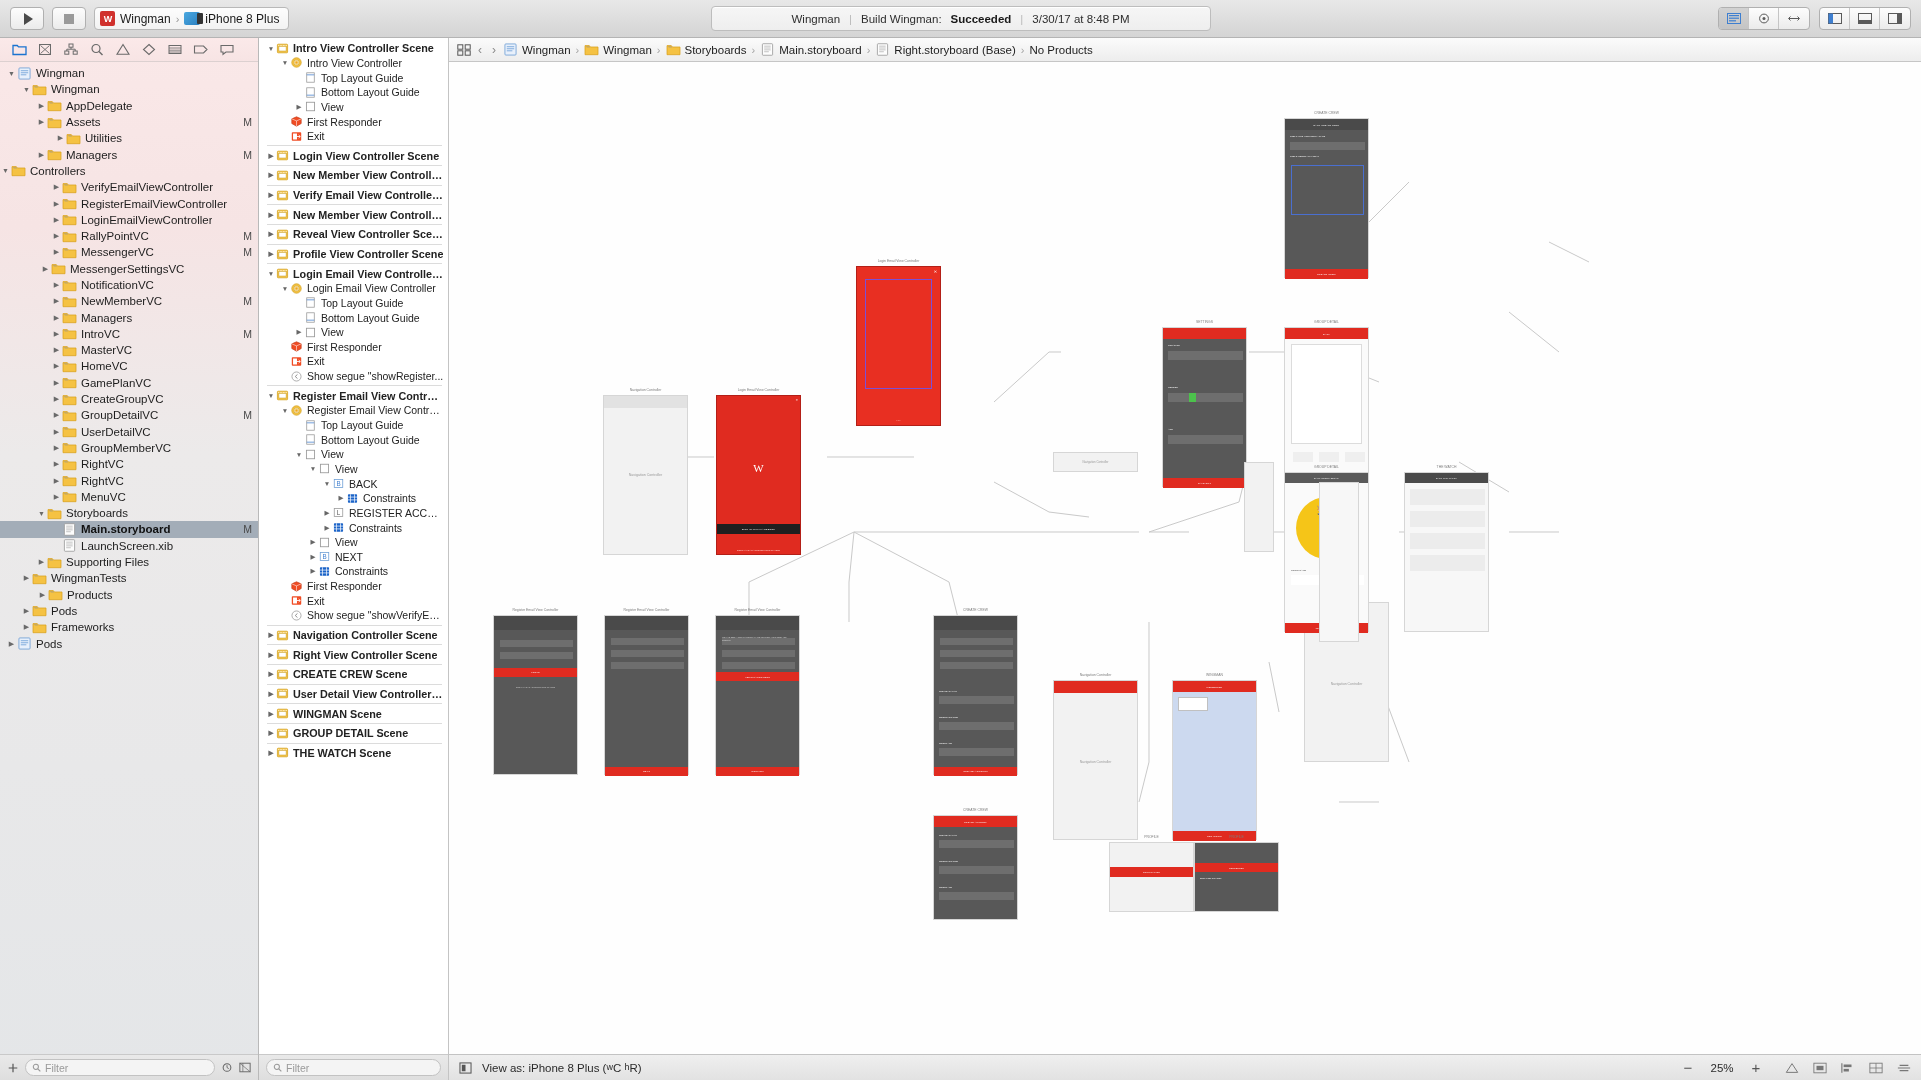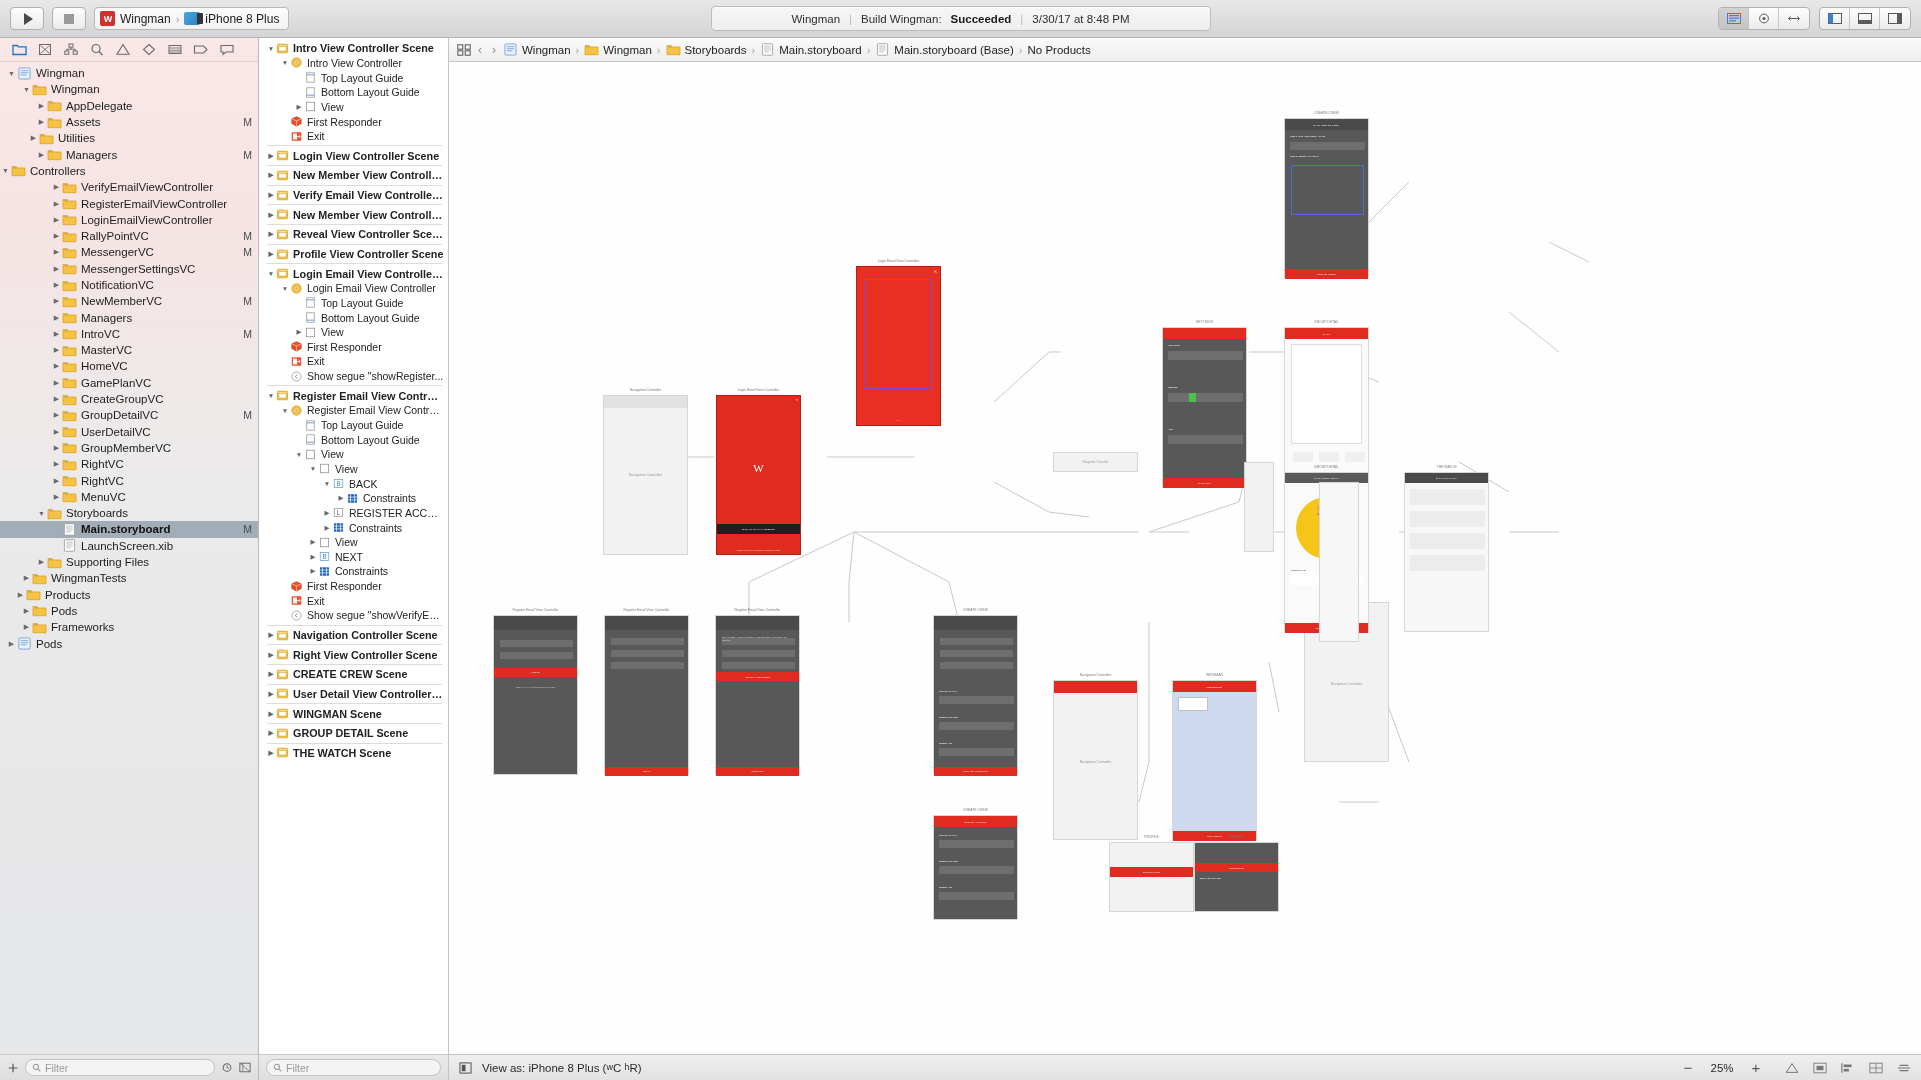--- a/index.html
+++ b/index.html
@@ -349,21 +349,21 @@
           </div>
           <div class="trow" style="padding-left: 36px;">
             <span class="twist">▶</span>
             <svg width="15" height="13" viewBox="0 0 16 14" class="tico">
               <path d="M1 2.8h4.6l1.3 1.5H15v8.3H1z" fill="#f5c243" stroke="#d8a11c" stroke-width="0.8"></path>
               <path d="M1.6 3.4h3.9l1.2 1.4H3.2z" fill="#8a8a8a" opacity="0.55"></path>
             </svg>
             <span class="tlabel">Assets</span>
             <span class="tmod">M</span>
           </div>
-          <div class="trow" style="padding-left: 28px;">
+          <div class="trow" style="padding-left: 55px;">
             <span class="twist">▶</span>
             <svg width="15" height="13" viewBox="0 0 16 14" class="tico">
               <path d="M1 2.8h4.6l1.3 1.5H15v8.3H1z" fill="#f5c243" stroke="#d8a11c" stroke-width="0.8"></path>
               <path d="M1.6 3.4h3.9l1.2 1.4H3.2z" fill="#8a8a8a" opacity="0.55"></path>
             </svg>
             <span class="tlabel">Utilities</span>
           </div>
           <div class="trow" style="padding-left: 36px;">
             <span class="twist">▶</span>
             <svg width="15" height="13" viewBox="0 0 16 14" class="tico">
@@ -416,21 +416,21 @@
           </div>
           <div class="trow" style="padding-left: 51px;">
             <span class="twist">▶</span>
             <svg width="15" height="13" viewBox="0 0 16 14" class="tico">
               <path d="M1 2.8h4.6l1.3 1.5H15v8.3H1z" fill="#f5c243" stroke="#d8a11c" stroke-width="0.8"></path>
               <path d="M1.6 3.4h3.9l1.2 1.4H3.2z" fill="#8a8a8a" opacity="0.55"></path>
             </svg>
             <span class="tlabel">MessengerVC</span>
             <span class="tmod">M</span>
           </div>
-          <div class="trow" style="padding-left: 51px;">
+          <div class="trow" style="padding-left: 40px;">
             <span class="twist">▶</span>
             <svg width="15" height="13" viewBox="0 0 16 14" class="tico">
               <path d="M1 2.8h4.6l1.3 1.5H15v8.3H1z" fill="#f5c243" stroke="#d8a11c" stroke-width="0.8"></path>
               <path d="M1.6 3.4h3.9l1.2 1.4H3.2z" fill="#8a8a8a" opacity="0.55"></path>
             </svg>
             <span class="tlabel">MessengerSettingsVC</span>
           </div>
           <div class="trow" style="padding-left: 51px;">
             <span class="twist">▶</span>
             <svg width="15" height="13" viewBox="0 0 16 14" class="tico">
@@ -580,21 +580,21 @@
             <span class="tlabel">Supporting Files</span>
           </div>
           <div class="trow" style="padding-left: 21px;">
             <span class="twist">▶</span>
             <svg width="15" height="13" viewBox="0 0 16 14" class="tico">
               <path d="M1 2.8h4.6l1.3 1.5H15v8.3H1z" fill="#f5c243" stroke="#d8a11c" stroke-width="0.8"></path>
               <path d="M1.6 3.4h3.9l1.2 1.4H3.2z" fill="#8a8a8a" opacity="0.55"></path>
             </svg>
             <span class="tlabel">WingmanTests</span>
           </div>
-          <div class="trow" style="padding-left: 15px;">
+          <div class="trow" style="padding-left: 37px;">
             <span class="twist">▶</span>
             <svg width="15" height="13" viewBox="0 0 16 14" class="tico">
               <path d="M1 2.8h4.6l1.3 1.5H15v8.3H1z" fill="#f5c243" stroke="#d8a11c" stroke-width="0.8"></path>
               <path d="M1.6 3.4h3.9l1.2 1.4H3.2z" fill="#8a8a8a" opacity="0.55"></path>
             </svg>
             <span class="tlabel">Products</span>
           </div>
           <div class="trow" style="padding-left: 21px;">
             <span class="twist">▶</span>
             <svg width="15" height="13" viewBox="0 0 16 14" class="tico">
@@ -1081,21 +1081,21 @@
                 <path d="M4.4 3.4h7M4.4 5.4h7M4.4 7.4h7M4.4 9.4h5" stroke="#b0b0b0" stroke-width="0.8"></path>
               </svg>
               <span>Main.storyboard</span>
             </span>
             <span class="crumb-sep">›</span>
             <span class="crumb">
               <svg width="13" height="12" viewBox="0 0 16 14" class="tico">
                 <rect x="2.5" y="0.8" width="11" height="12.4" rx="0.8" fill="#fdfdfd" stroke="#9a9a9a" stroke-width="0.9"></rect>
                 <path d="M4.4 3.4h7M4.4 5.4h7M4.4 7.4h7M4.4 9.4h5" stroke="#b0b0b0" stroke-width="0.8"></path>
               </svg>
-              <span>Main.storyboard (Base)</span>
+              <span>Right.storyboard (Base)</span>
             </span>
             <span class="crumb-sep">›</span>
             <span class="crumb">
               <span>No Products</span>
             </span>
           </div>
       </div>
 
       <div class="canvas" id="canvas">
           <svg style="position:absolute;left:0;top:0;width:100%;height:100%;">

